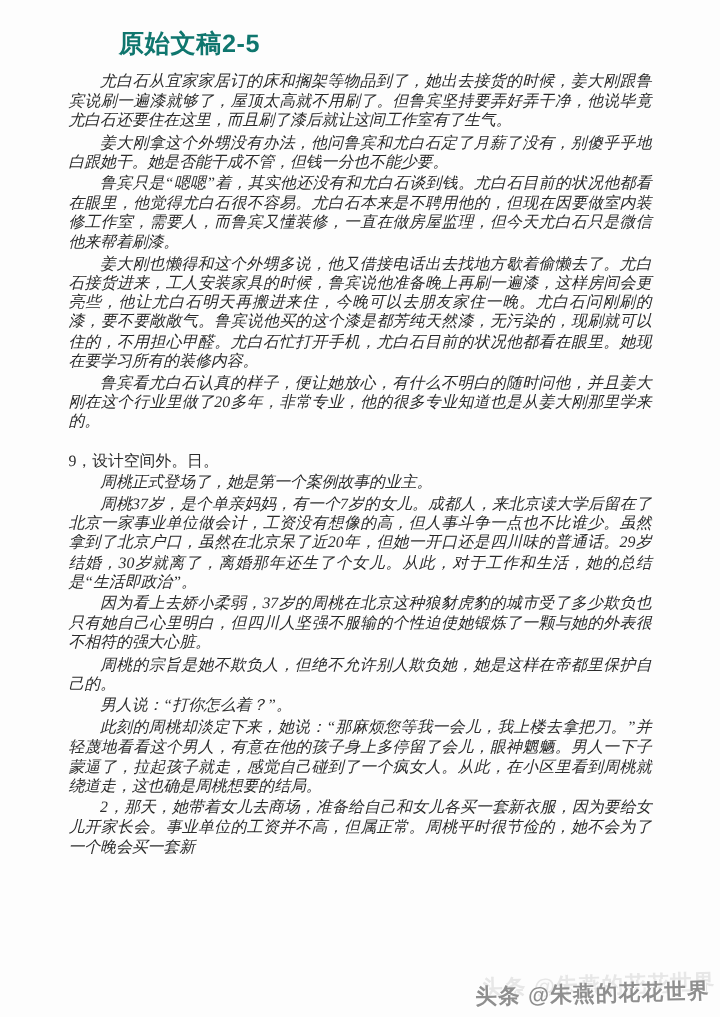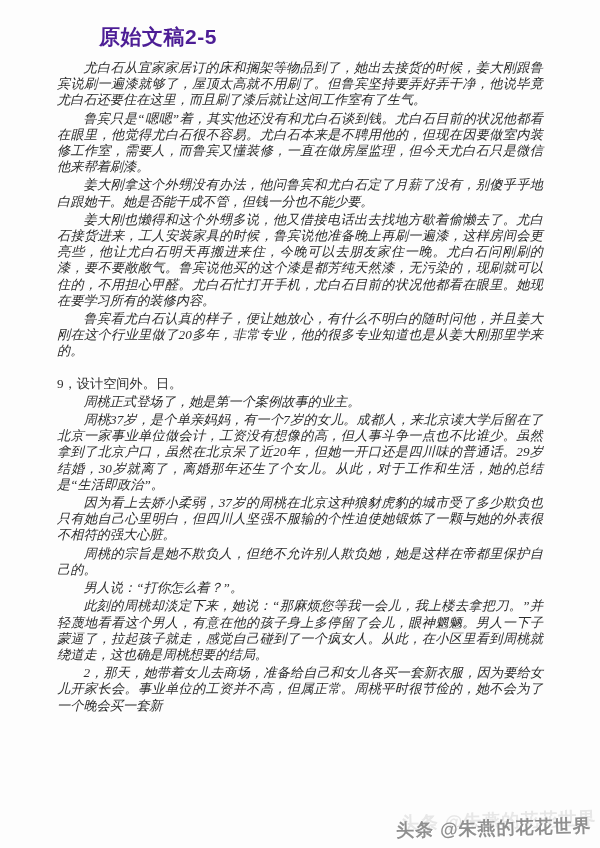--- a/index.html
+++ b/index.html
@@ -57,26 +57,26 @@
     text-shadow:
       1px 1px 0 #ffffff,
       5px -7px 0 rgba(190,190,190,0.35);
     white-space: nowrap;
   }
 </style>
 </head>
 <body>
 
 <div class="page">
-  <h1 class="title" style="color: #4c1d95;">原始文稿2-5</h1>
+  <h1 class="title" style="color: #0f766e;">原始文稿2-5</h1>
 
   <div class="body-text">
       <p class="para">尤白石从宜家家居订的床和搁架等物品到了，她出去接货的时候，姜大刚跟鲁宾说刷一遍漆就够了，屋顶太高就不用刷了。但鲁宾坚持要弄好弄干净，他说毕竟尤白石还要住在这里，而且刷了漆后就让这间工作室有了生气。</p>
+      <p class="para">姜大刚拿这个外甥没有办法，他问鲁宾和尤白石定了月薪了没有，别傻乎乎地白跟她干。她是否能干成不管，但钱一分也不能少要。</p>
       <p class="para">鲁宾只是“嗯嗯”着，其实他还没有和尤白石谈到钱。尤白石目前的状况他都看在眼里，他觉得尤白石很不容易。尤白石本来是不聘用他的，但现在因要做室内装修工作室，需要人，而鲁宾又懂装修，一直在做房屋监理，但今天尤白石只是微信他来帮着刷漆。</p>
-      <p class="para">姜大刚拿这个外甥没有办法，他问鲁宾和尤白石定了月薪了没有，别傻乎乎地白跟她干。她是否能干成不管，但钱一分也不能少要。</p>
       <p class="para">姜大刚也懒得和这个外甥多说，他又借接电话出去找地方歇着偷懒去了。尤白石接货进来，工人安装家具的时候，鲁宾说他准备晚上再刷一遍漆，这样房间会更亮些，他让尤白石明天再搬进来住，今晚可以去朋友家住一晚。尤白石问刚刷的漆，要不要敞敞气。鲁宾说他买的这个漆是都芳纯天然漆，无污染的，现刷就可以住的，不用担心甲醛。尤白石忙打开手机，尤白石目前的状况他都看在眼里。她现在要学习所有的装修内容。</p>
       <p class="para">鲁宾看尤白石认真的样子，便让她放心，有什么不明白的随时问他，并且姜大刚在这个行业里做了20多年，非常专业，他的很多专业知道也是从姜大刚那里学来的。</p>
       <p class="heading">9，设计空间外。日。</p>
       <p class="para">周桃正式登场了，她是第一个案例故事的业主。</p>
       <p class="para">周桃37岁，是个单亲妈妈，有一个7岁的女儿。成都人，来北京读大学后留在了北京一家事业单位做会计，工资没有想像的高，但人事斗争一点也不比谁少。虽然拿到了北京户口，虽然在北京呆了近20年，但她一开口还是四川味的普通话。29岁结婚，30岁就离了，离婚那年还生了个女儿。从此，对于工作和生活，她的总结是“生活即政治”。</p>
       <p class="para">因为看上去娇小柔弱，37岁的周桃在北京这种狼豺虎豹的城市受了多少欺负也只有她自己心里明白，但四川人坚强不服输的个性迫使她锻炼了一颗与她的外表很不相符的强大心脏。</p>
       <p class="para">周桃的宗旨是她不欺负人，但绝不允许别人欺负她，她是这样在帝都里保护自己的。</p>
       <p class="para">男人说：“打你怎么着？”。</p>
       <p class="para">此刻的周桃却淡定下来，她说：“那麻烦您等我一会儿，我上楼去拿把刀。”并轻蔑地看看这个男人，有意在他的孩子身上多停留了会儿，眼神魍魉。男人一下子蒙逼了，拉起孩子就走，感觉自己碰到了一个疯女人。从此，在小区里看到周桃就绕道走，这也确是周桃想要的结局。</p>
       <p class="para">2，那天，她带着女儿去商场，准备给自己和女儿各买一套新衣服，因为要给女儿开家长会。事业单位的工资并不高，但属正常。周桃平时很节俭的，她不会为了一个晚会买一套新</p>

